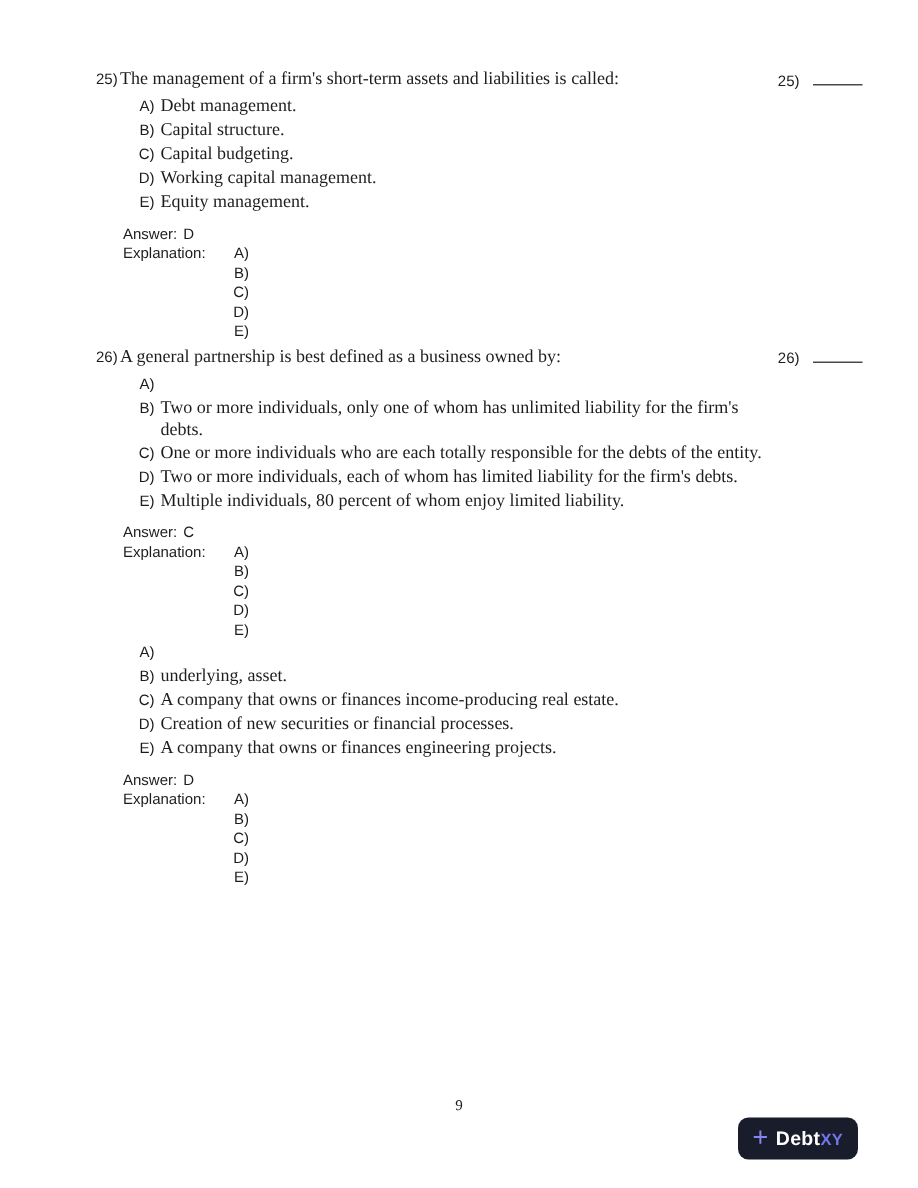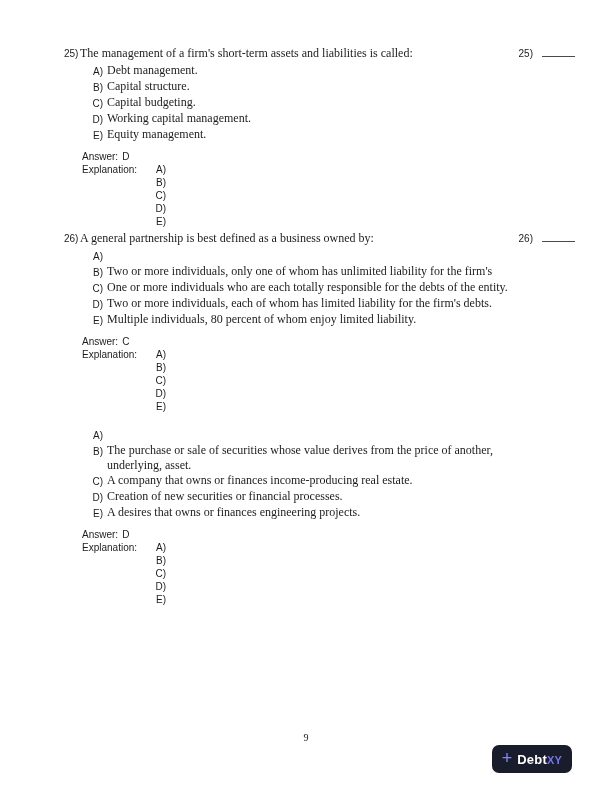--- a/index.html
+++ b/index.html
@@ -180,21 +180,21 @@
     <span class="q-ref">
       <span class="q-num">26)</span><span class="blank"></span>
     </span>
   </div>
   <div class="options">
     <div class="option">
       <span class="opt-label">A)</span>
     </div>
     <div class="option">
       <span class="opt-label">B)</span>
-      <span class="opt-text"><span class="opt-line1">Two or more individuals, only one of whom has unlimited liability for the firm's</span></span>
+      <span class="opt-text"><span class="opt-line1">Two or more individuals, only one of whom has unlimited liability for the firm's</span><span class="opt-line2">debts.</span></span>
     </div>
     <div class="option">
       <span class="opt-label">C)</span>
       <span class="opt-text"><span class="opt-line1">One or more individuals who are each totally responsible for the debts of the entity.</span></span>
     </div>
     <div class="option">
       <span class="opt-label">D)</span>
       <span class="opt-text"><span class="opt-line1">Two or more individuals, each of whom has limited liability for the firm's debts.</span></span>
     </div>
     <div class="option">
@@ -219,33 +219,33 @@
   </div>
 </div>
 
 <div class="question" style="top:425px">
   <div class="options">
     <div class="option">
       <span class="opt-label">A)</span>
     </div>
     <div class="option">
       <span class="opt-label">B)</span>
-      <span class="opt-text"><span class="opt-line1">The purchase or sale of securities whose value derives from the price of another,</span><span class="opt-line2">underlying, asset.</span></span>
+      <span class="opt-text"><span class="opt-line2">underlying, asset.</span></span>
     </div>
     <div class="option">
       <span class="opt-label">C)</span>
       <span class="opt-text"><span class="opt-line1">A company that owns or finances income-producing real estate.</span></span>
     </div>
     <div class="option">
       <span class="opt-label">D)</span>
       <span class="opt-text"><span class="opt-line1">Creation of new securities or financial processes.</span></span>
     </div>
     <div class="option">
       <span class="opt-label">E)</span>
-      <span class="opt-text"><span class="opt-line1">A desires that owns or finances engineering projects.</span></span>
+      <span class="opt-text"><span class="opt-line1">A company that owns or finances engineering projects.</span></span>
     </div>
   </div>
   <div class="answer-block">
     <div class="answer-row">
       <span>Answer:</span><span class="answer-value">D</span>
     </div>
     <div class="expl-row">
       <span class="expl-label">Explanation:</span>
       <span class="expl-items">
         <div>A)</div>

